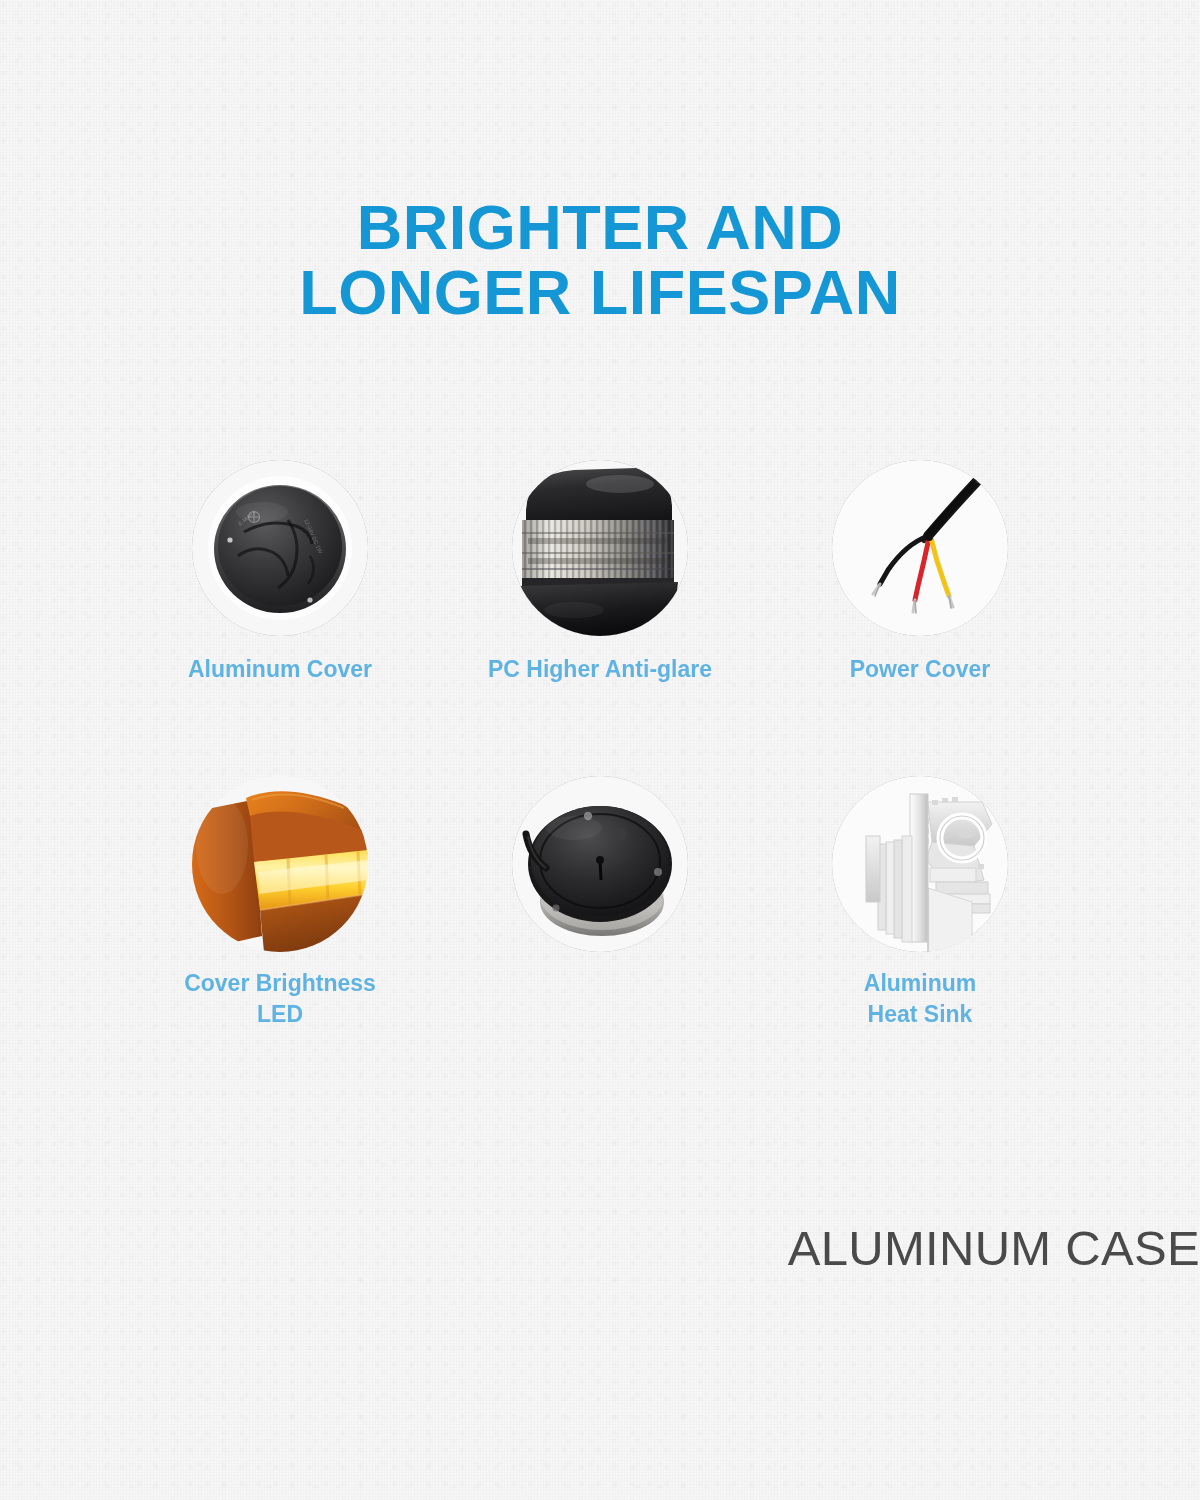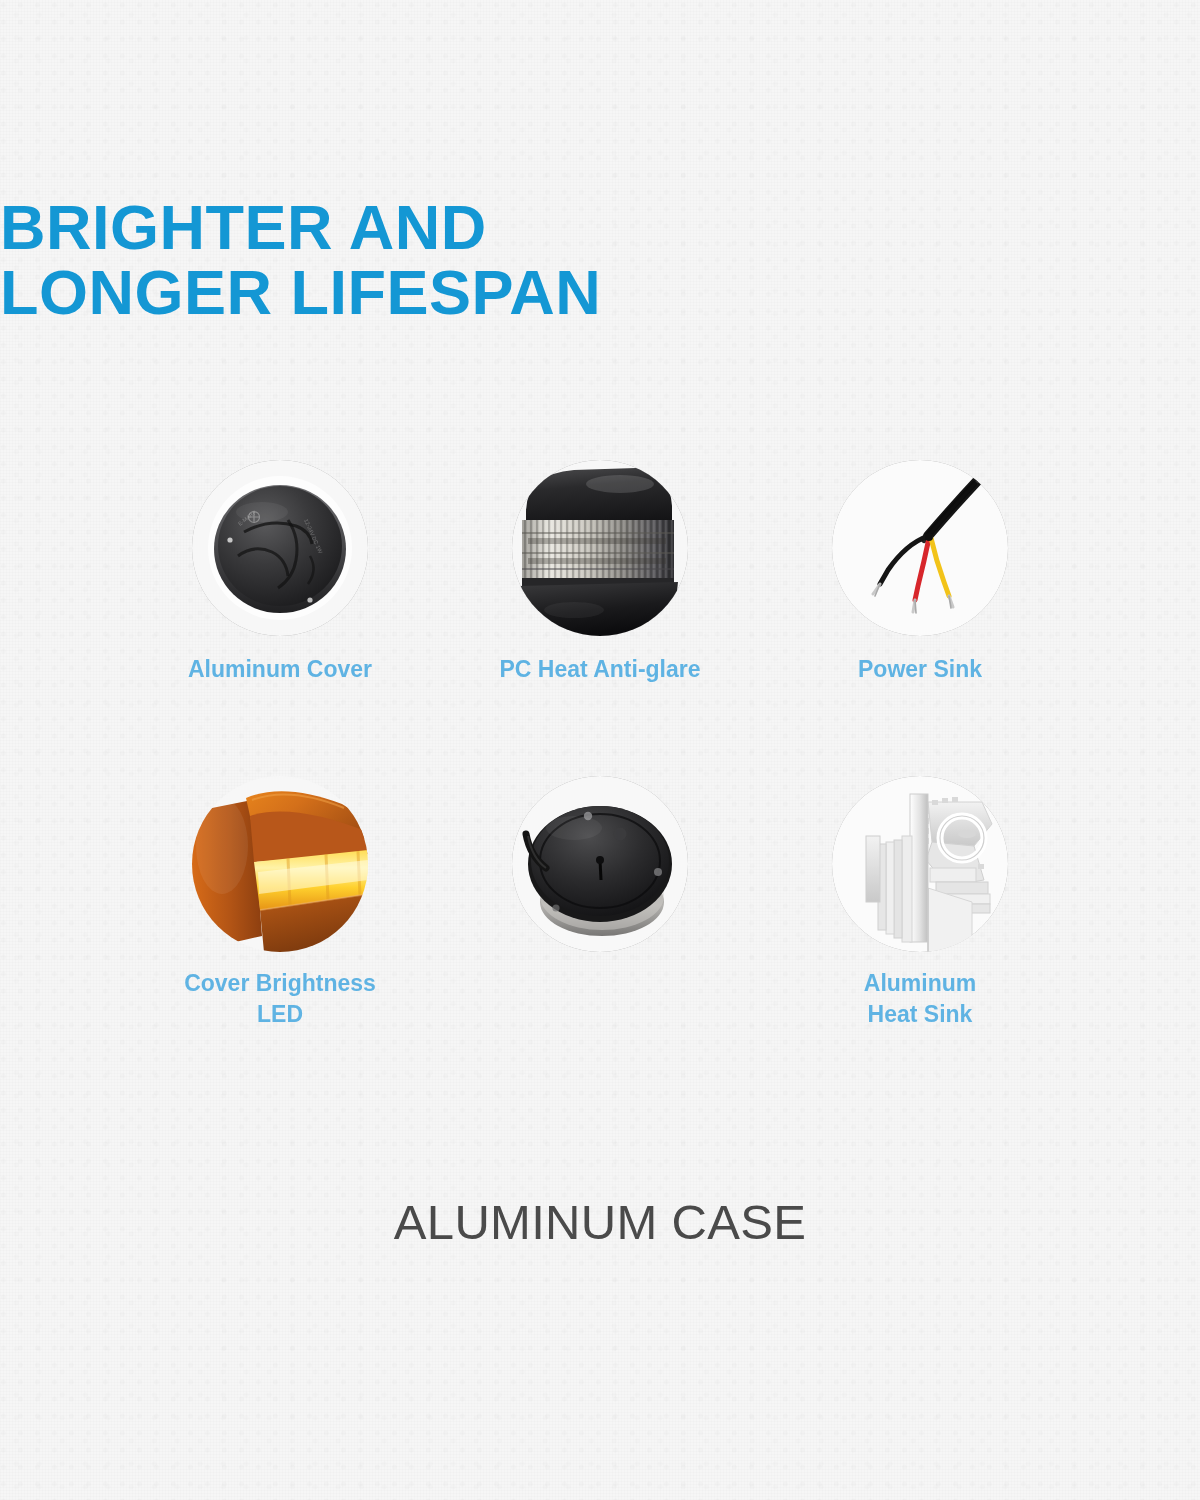--- a/index.html
+++ b/index.html
@@ -19,21 +19,21 @@
       radial-gradient(circle at 20% 30%, rgba(0,0,0,.015) 0 2px, transparent 3px),
       radial-gradient(circle at 70% 65%, rgba(0,0,0,.013) 0 2px, transparent 3px);
     background-size:3px 3px,3px 3px,17px 17px,23px 23px;
     pointer-events:none;
   }
   .stage{position:absolute;inset:0;}
 
   
   .headline{
     position:absolute;left:0;right:0;top:195px;
-    text-align:left;
+    text-align:center;
     color:#1497d4;
     font-size:63px;
     font-weight:bold;
     line-height:1.03;
     letter-spacing:.5px;
   }
   .headline .l{display:block;white-space:nowrap;}
 
   
   .grid{
@@ -66,22 +66,22 @@
     font-weight:bold;
     line-height:1.32;
     text-align:center;
     white-space:pre-line;
   }
   
   .cell.c1 .caption,.cell.c2 .caption,.cell.c3 .caption{margin-top:18px;}
 
   
   .footline{
-    position:absolute;left:0;right:0;top:1196px;
-    text-align:center;
+    position:absolute;left:0;right:0;top:1222px;
+    text-align:right;
     color:#4a4a4a;
     font-size:49px;
     font-weight:normal;
     line-height:1.10;
     letter-spacing:.3px;
   }
   .footline .l{display:block;white-space:nowrap;}
 
   svg{display:block;width:100%;height:100%;}
 </style>
@@ -182,21 +182,21 @@
               <rect x="16" y="78" width="138" height="6"></rect>
               <rect x="16" y="98" width="138" height="6"></rect>
             </g>
             <rect x="10" y="118" width="152" height="8" fill="#262628"></rect>
             <path d="M8 126 L166 122 L162 158 Q152 176 106 176 L46 176 Q12 170 8 140 Z" fill="url(#pvBase)"></path>
             <ellipse cx="108" cy="24" rx="34" ry="9" fill="#ffffff" opacity=".14"></ellipse>
             <ellipse cx="62" cy="150" rx="30" ry="8" fill="#ffffff" opacity=".05"></ellipse>
           </svg>
         </div>
       </div>
-      <div class="caption">PC Heat Anti-glare</div>
+      <div class="caption">PC Higher Anti-glare</div>
     </div>
 
     <div class="cell c3">
       <div class="media ring">
         <div class="clip">
           <svg viewBox="0 0 176 176">
             <rect width="176" height="176" fill="#fbfbfb"></rect>
 
             <path d="M148 18 Q120 48 96 76" stroke="#151515" stroke-width="10" fill="none" stroke-linecap="round"></path>
             <path d="M150 16 Q122 46 98 74" stroke="#3d3d3d" stroke-width="3" fill="none" stroke-linecap="round" opacity=".8"></path>
@@ -210,21 +210,21 @@
             <path d="M83 140 L81 152" stroke="#c9c9c9" stroke-width="3" fill="none" stroke-linecap="round"></path>
             <path d="M83 140 L84 153" stroke="#a8a8a8" stroke-width="1.6" fill="none" stroke-linecap="round"></path>
 
             <path d="M99 78 Q104 100 112 122 L117 136" stroke="#f2c319" stroke-width="5" fill="none" stroke-linecap="round"></path>
             <path d="M117 136 L121 147" stroke="#c9c9c9" stroke-width="3" fill="none" stroke-linecap="round"></path>
             <path d="M117 136 L119 148" stroke="#a8a8a8" stroke-width="1.6" fill="none" stroke-linecap="round"></path>
             <circle cx="97" cy="77" r="4" fill="#101010"></circle>
           </svg>
         </div>
       </div>
-      <div class="caption">Power Sink</div>
+      <div class="caption">Power Cover</div>
     </div>
 
     <div class="cell r2">
       <div class="media">
         <div class="clip">
           <svg viewBox="0 0 176 176">
             <defs>
               <linearGradient id="amTop" x1="0" y1="0" x2="1" y2="0.6">
                 <stop offset="0%" stop-color="#e6831c"></stop>
                 <stop offset="40%" stop-color="#d4701a"></stop>

